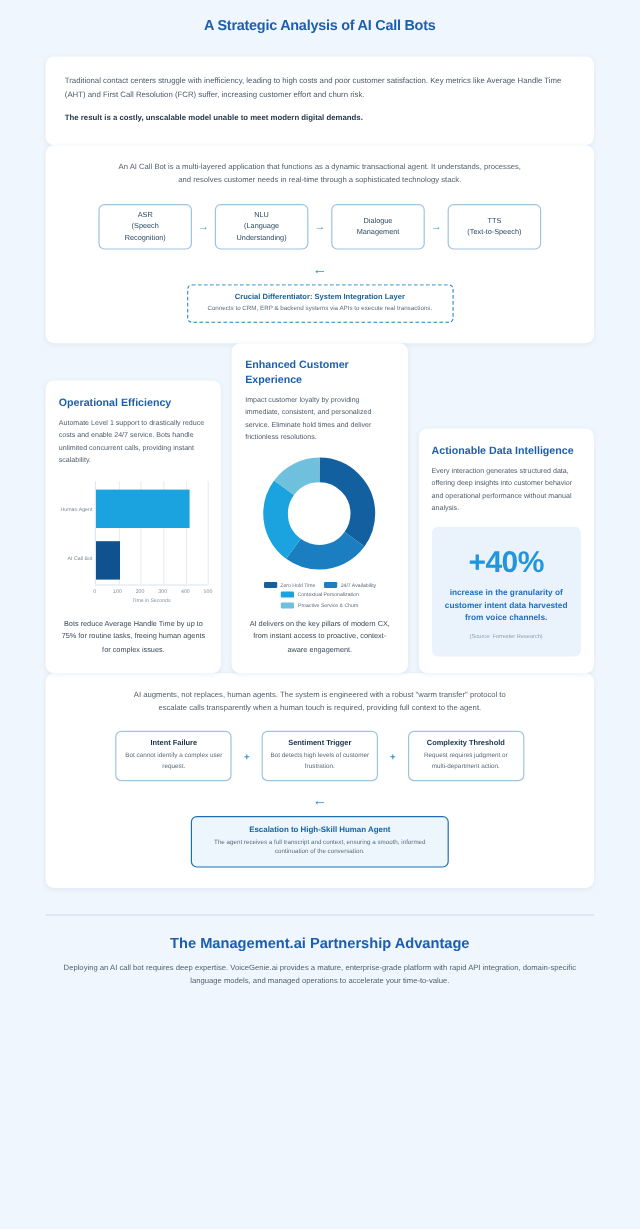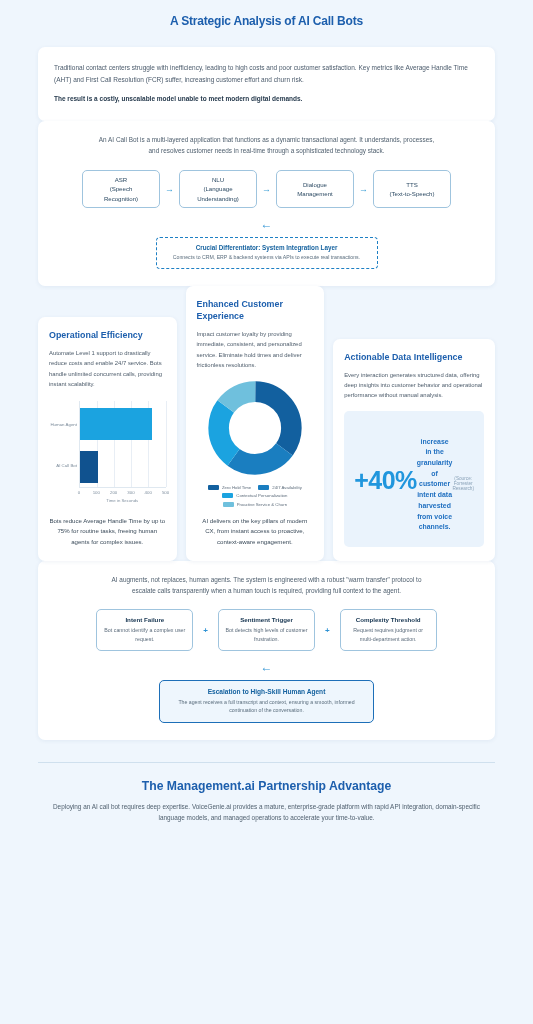--- a/index.html
+++ b/index.html
@@ -116,21 +116,21 @@
   .donut-wrap { display: flex; justify-content: center; margin: 10px 0 4px; }
   .donut { width: 96px; height: 96px; }
   .legend { display: flex; flex-wrap: wrap; justify-content: center; gap: 3px 7px; margin-top: 5px; padding: 0 4px; }
   .leg-item { display: flex; align-items: center; gap: 3px; max-width: 66px; }
   .leg-sw { width: 11px; height: 5px; border-radius: 1px; flex: 0 0 auto; }
   .leg-tx { font-size: 4.3px; color: #5d6c7b; line-height: 1.25; }
 
   
   .bigstat {
     background: #eaf3fc; border-radius: 5px; margin-top: 10px;
-    flex: 1; display: flex; flex-direction: row;
+    flex: 1; display: flex; flex-direction: column;
     align-items: center; justify-content: center; text-align: center;
     padding: 18px 10px 14px;
   }
   .bigstat-num { font-size: 25px; font-weight: bold; color: #2196dd; line-height: 1; letter-spacing: -0.5px; }
   .bigstat-cap { margin-top: 8px; font-size: 6.9px; font-weight: bold; color: #1f6fc0; line-height: 1.55; }
   .bigstat-src { margin-top: 6px; font-size: 4.7px; color: #8aa2b8; }
 
   
   .sec4 { margin: 0 38px; padding: 13px 14px 17px; }
   .sec4-intro { font-size: 6.4px; color: #50606f; line-height: 1.75; text-align: center; max-width: 330px; margin: 0 auto 13px; }

